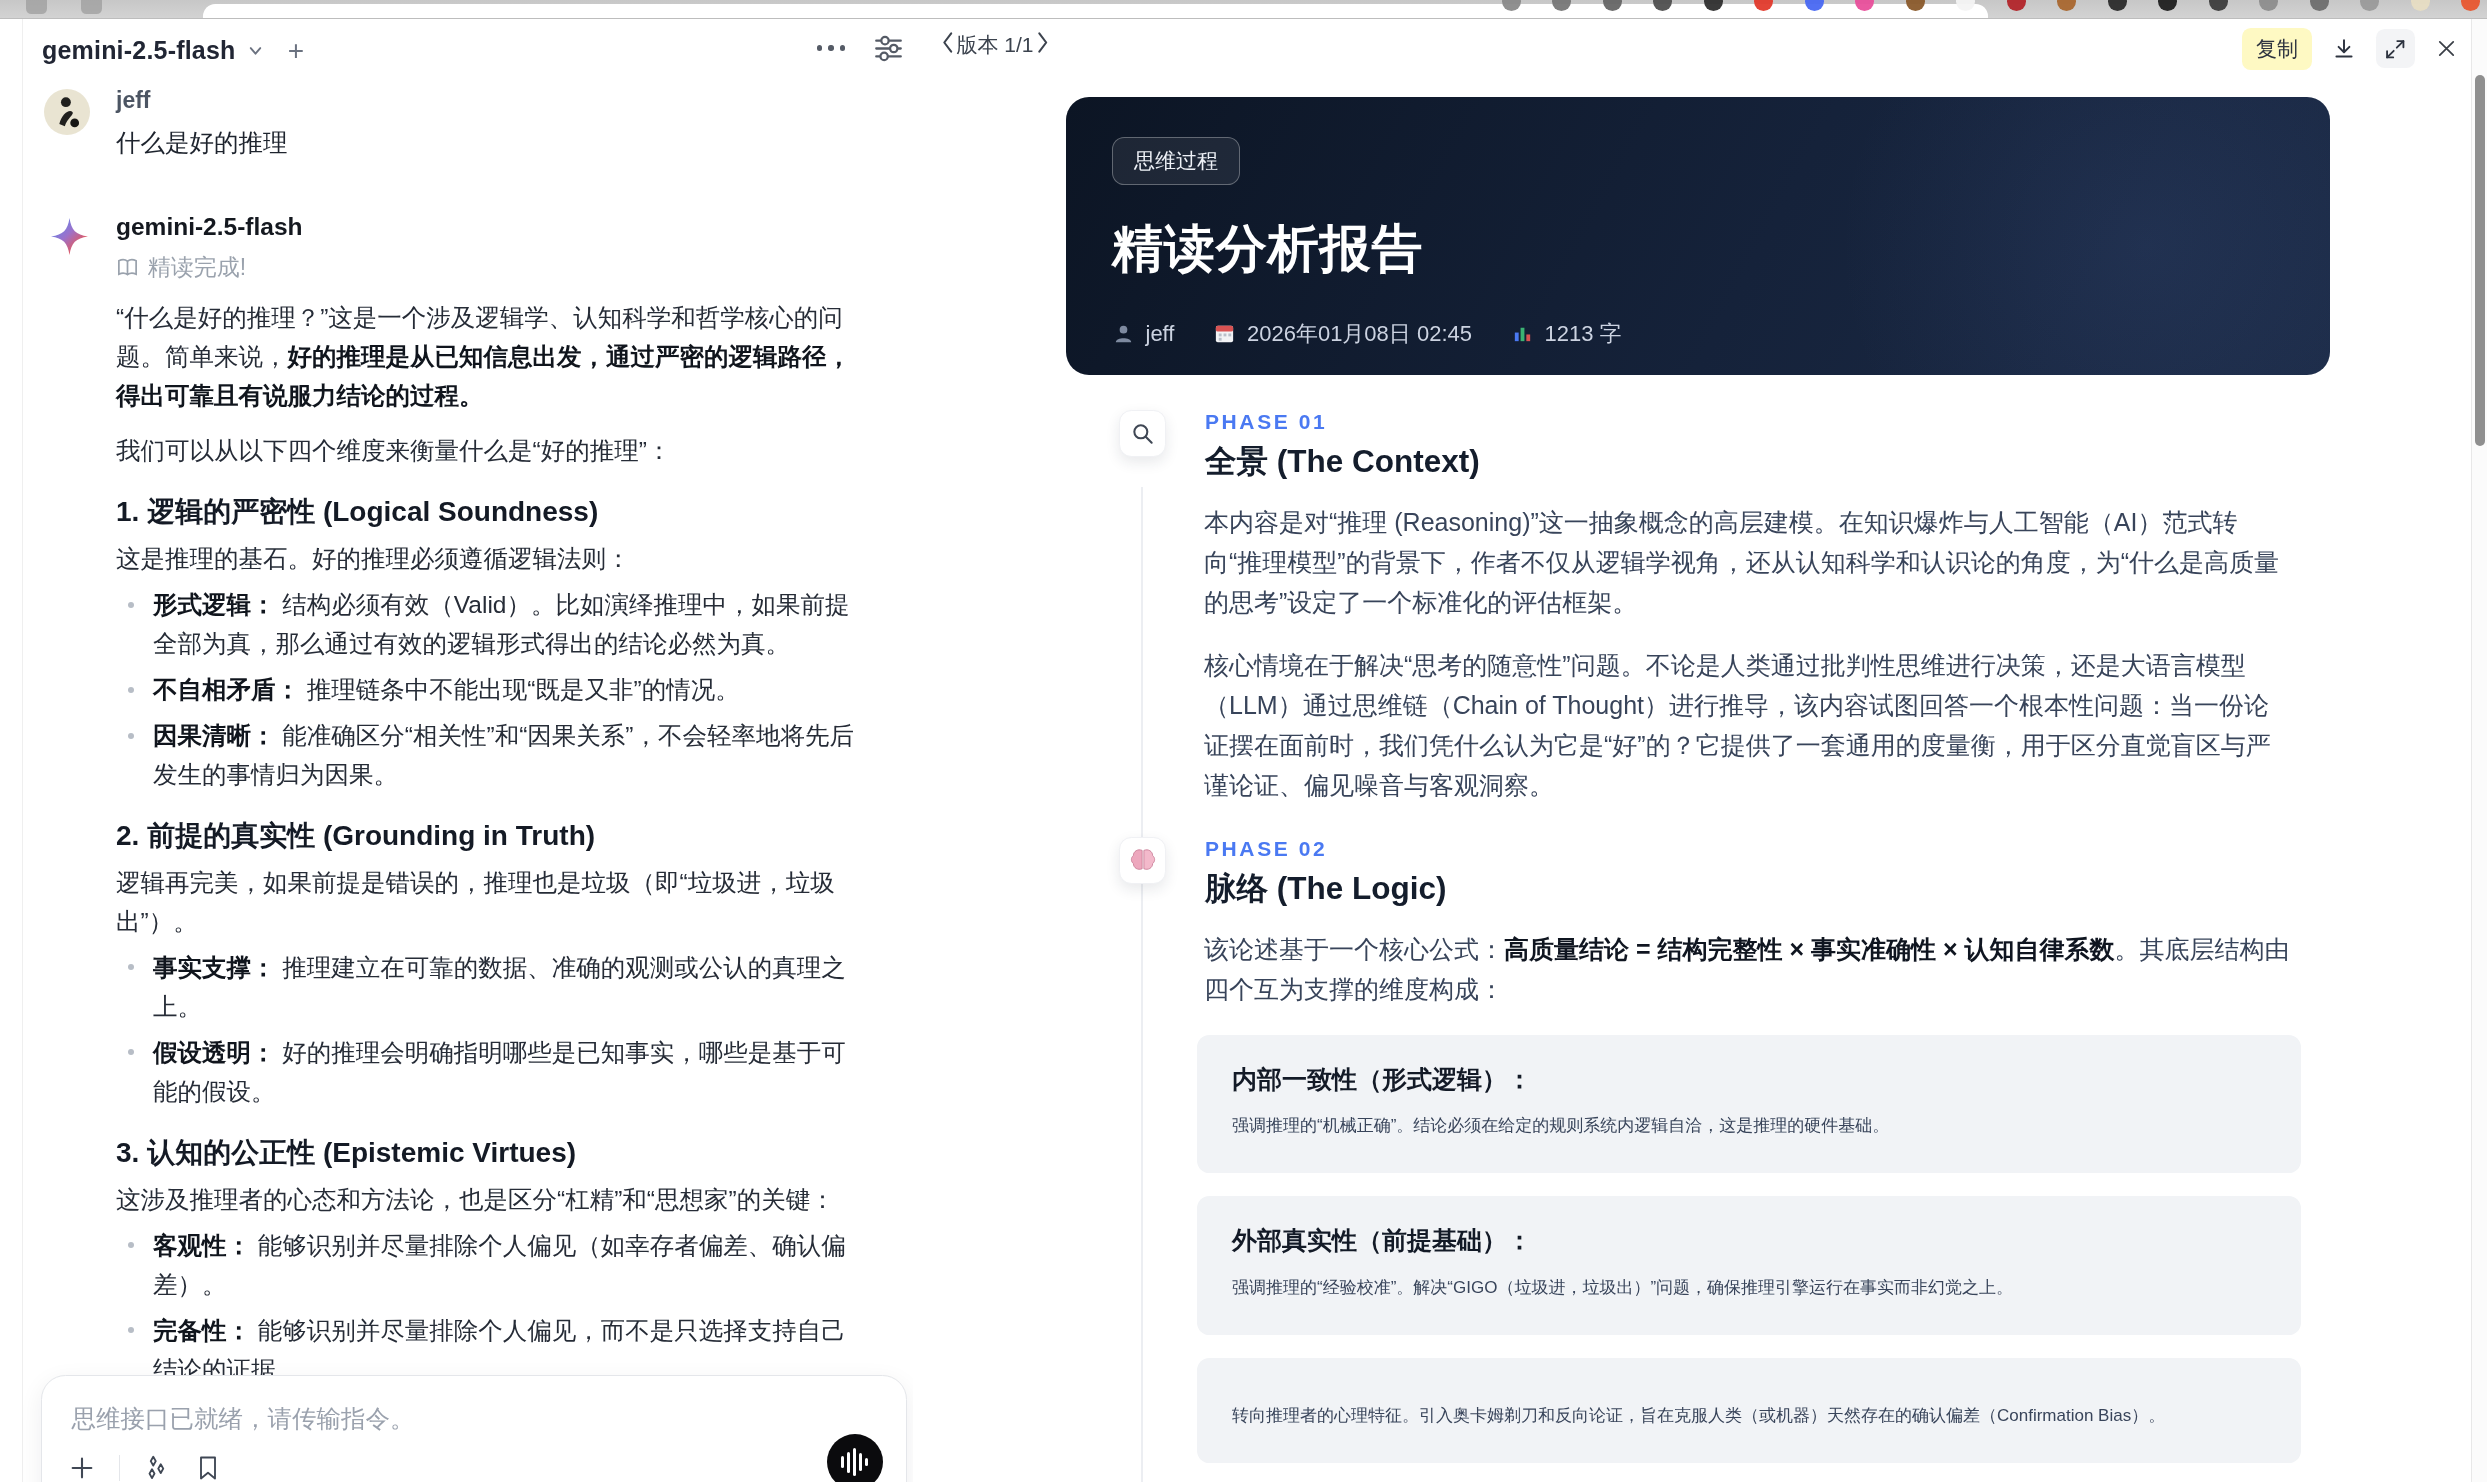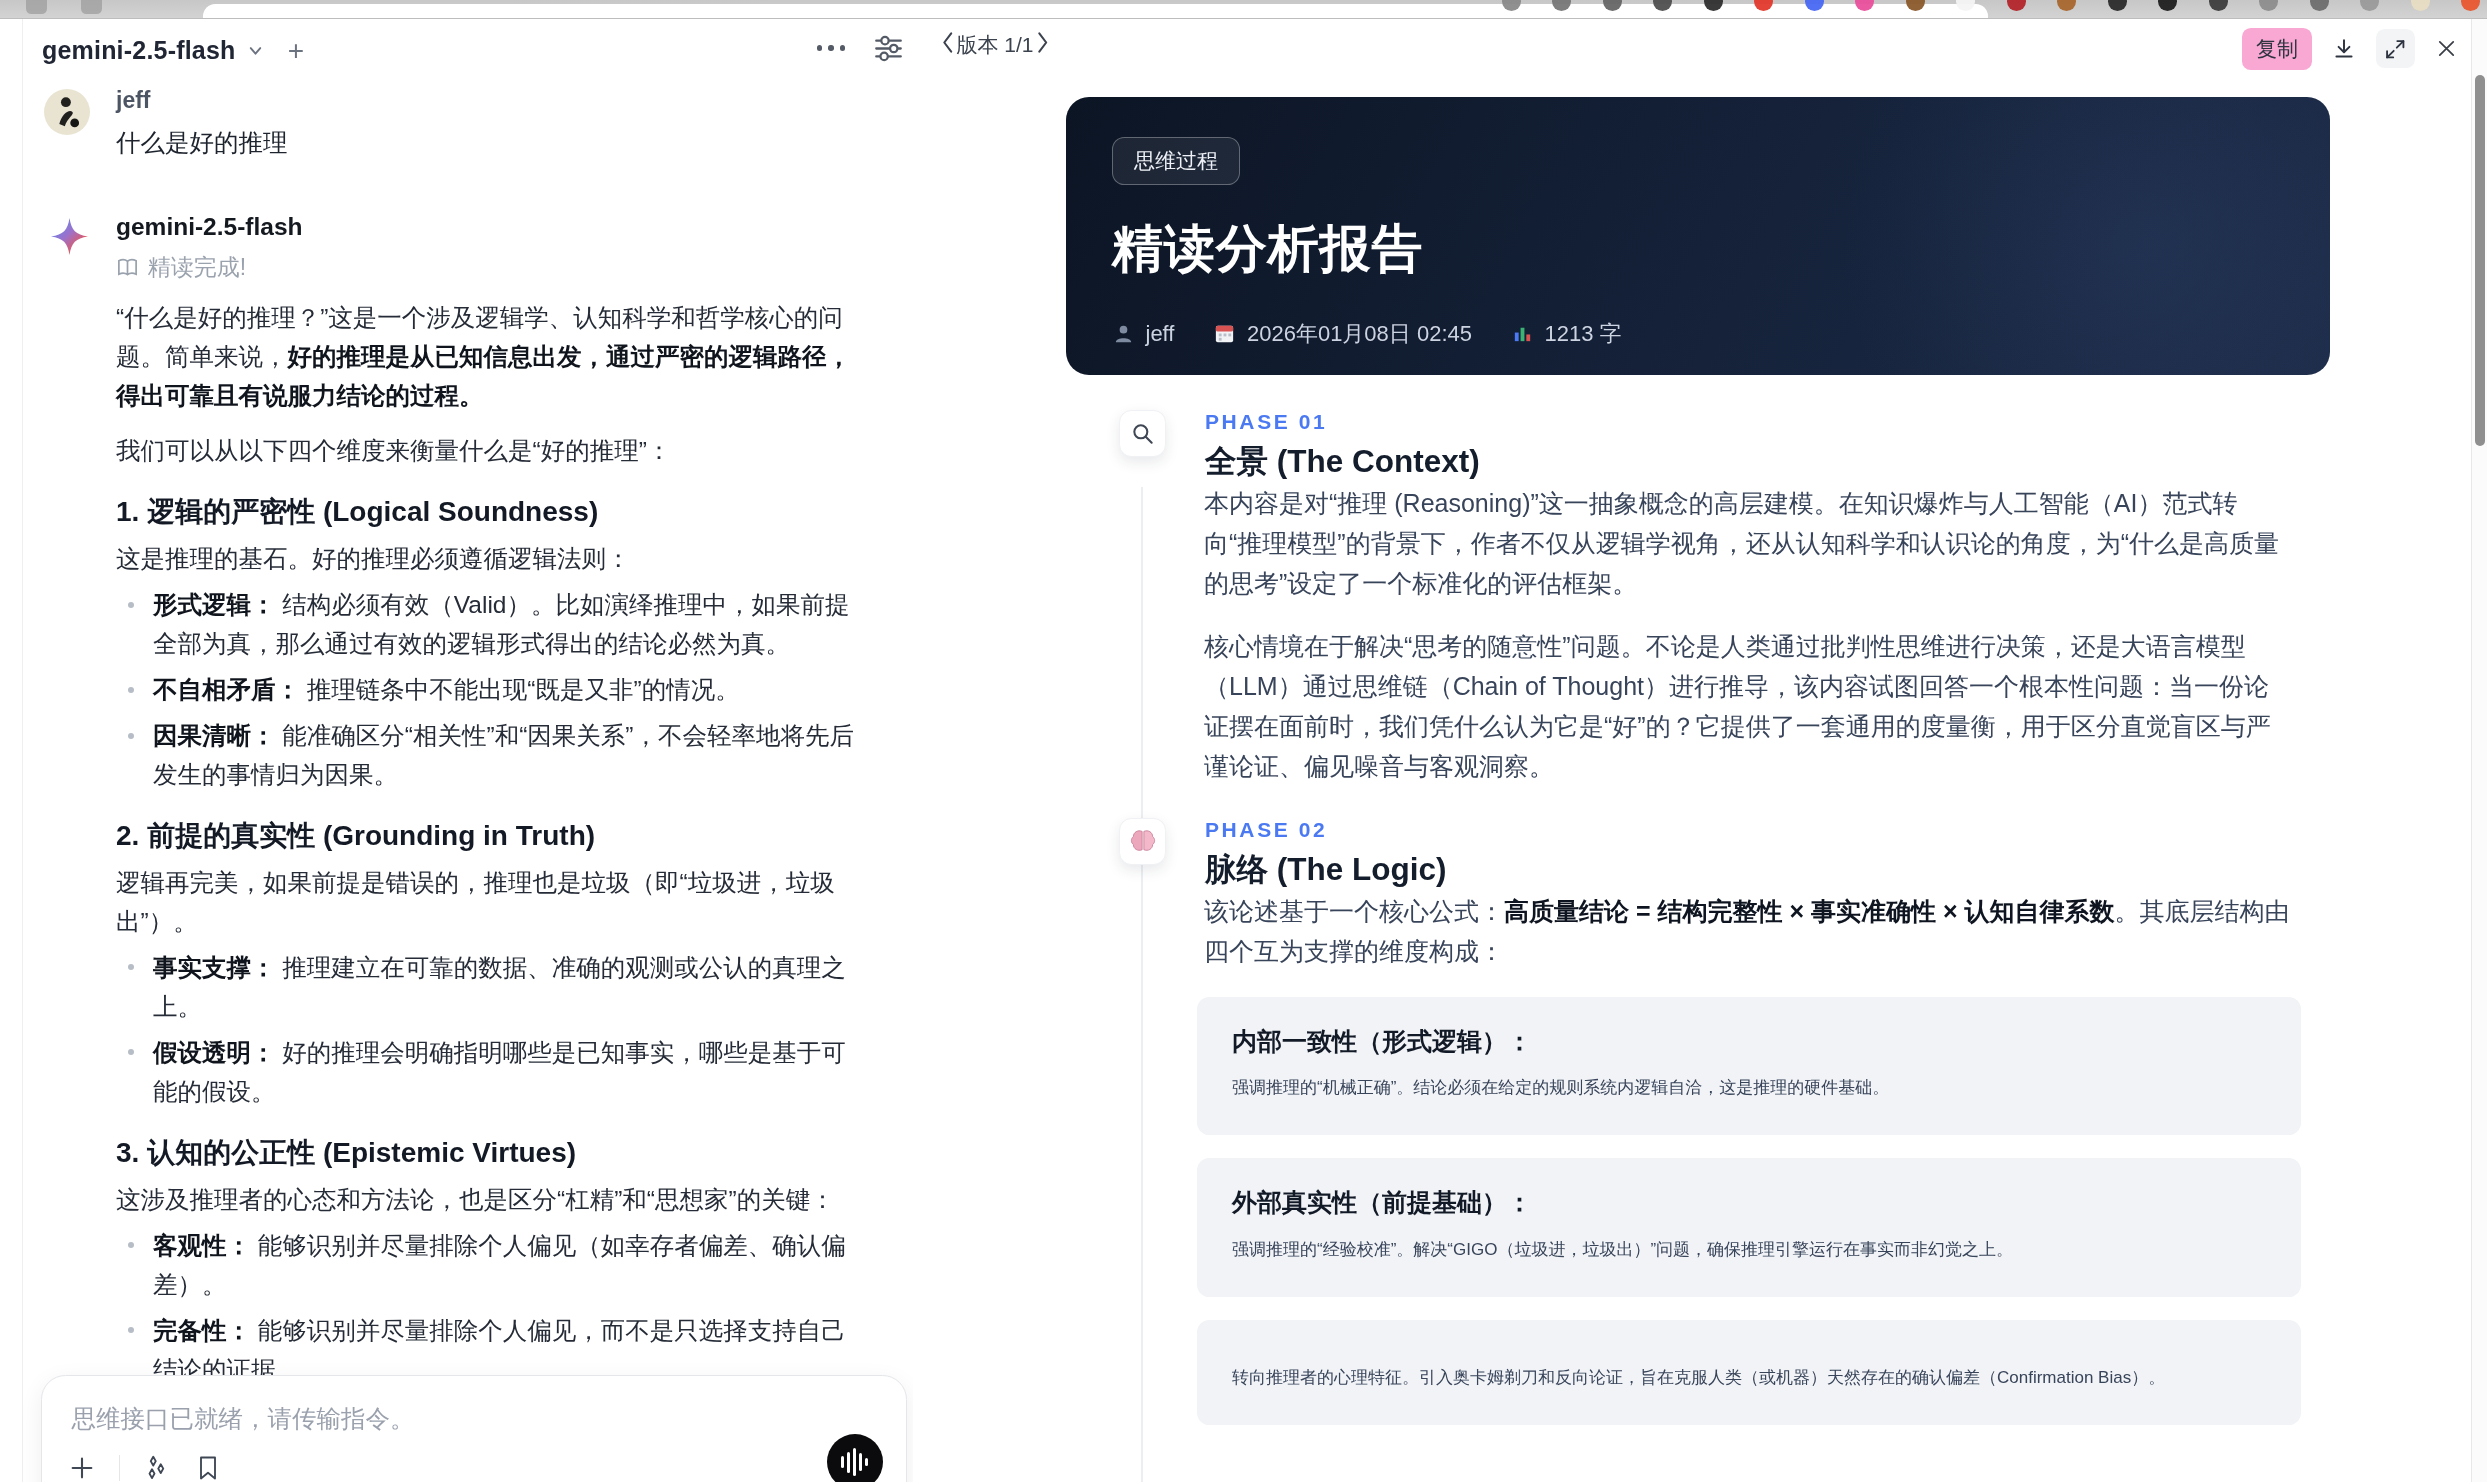--- a/index.html
+++ b/index.html
@@ -59,21 +59,21 @@
   .audio-btn { position:absolute; right:23px; top:58px; width:56px; height:56px; border-radius:50%;
     background:#0b0b0d; display:flex; align-items:center; justify-content:center; gap:2.6px; }
   .audio-btn i { display:block; width:3.5px; background:#fff; border-radius:1.8px; }
 
   
   .artifact { position:absolute; left:913px; top:0; right:15.8px; bottom:0; background:#fff; }
   .art-toolbar { position:absolute; left:0; top:0; right:0; height:56px; }
   .version-nav { position:absolute; left:26px; top:12.3px; display:flex; align-items:flex-start; }
   .version-label { font-size:21px; color:#3c434e; }
   .art-actions { position:absolute; right:5.3px; top:8.8px; display:flex; align-items:center; gap:12.3px; }
-  .pill-btn { background:#f9a8d4; border-radius:8.8px; padding:7px 14px; font-size:21px; color:#2e3440; }
+  .pill-btn { background:#fef9c3; border-radius:8.8px; padding:7px 14px; font-size:21px; color:#2e3440; }
   .icon-btn { width:39px; height:39px; display:flex; align-items:center; justify-content:center; border-radius:8.8px; }
   .icon-btn.boxed { background:#f3f4f6; }
 
   .art-scroll { position:absolute; left:0; top:56px; right:0; bottom:0; overflow:hidden; }
   .art-content { position:relative; width:1264px; margin-left:153px; }
   .timeline { position:absolute; left:75px; top:390px; width:1.8px; height:1103px; background:#eceef2; }
 
   .hero { margin-top:22px; height:278px; border-radius:23px; position:relative; overflow:hidden;
     background:linear-gradient(118deg,#0c1524 0%,#15223a 55%,#1c2b47 100%); padding:40px 46px; }
   .hero::after { content:""; position:absolute; right:-123px; top:-158px; width:613px; height:613px;
@@ -87,21 +87,21 @@
   .phase { position:relative; z-index:1; }
   .phase-header { display:flex; margin-top:35px; }
   .phase2 .phase-header { margin-top:31.5px; }
   .phase-icon-box { width:47px; height:47px; border-radius:12.3px; background:#fff; flex:none;
     border:0.9px solid #f0f1f4; box-shadow:0 5.3px 14px rgba(25,35,60,.10); display:flex; align-items:center;
     justify-content:center; margin-left:53px; position:relative; z-index:2; }
   .phase-titles { margin-left:39px; }
   .phase-label { font-size:21px; font-weight:700; letter-spacing:2.6px; color:#4a79f2; }
   .phase-title { margin-top:7px; font-size:31.5px; font-weight:700; color:#141d2c; }
   .phase-body { padding-left:138px; width:1225px; font-size:25px; line-height:40px; color:#38445a; }
-  .phase-body p { }
+  .phase-body p { margin-top:19px; }
   .phase-body p + p { margin-top:23px; }
   .phase-body b { color:#0f1520; }
 
   .cards { margin-top:26px; padding-left:131px; }
   .card { background:#f1f3f6; border-radius:12.3px; padding:28px 35px; margin-top:23px; width:1104px; }
   .card-title { font-size:25px; font-weight:700; color:#131a27; }
   .card-body { margin-top:10.5px; font-size:17px; line-height:39px; color:#38445a; }
 
   
   .win-scrollbar { position:absolute; right:0; top:0; width:15.8px; bottom:0; background:#fbfbfb;

